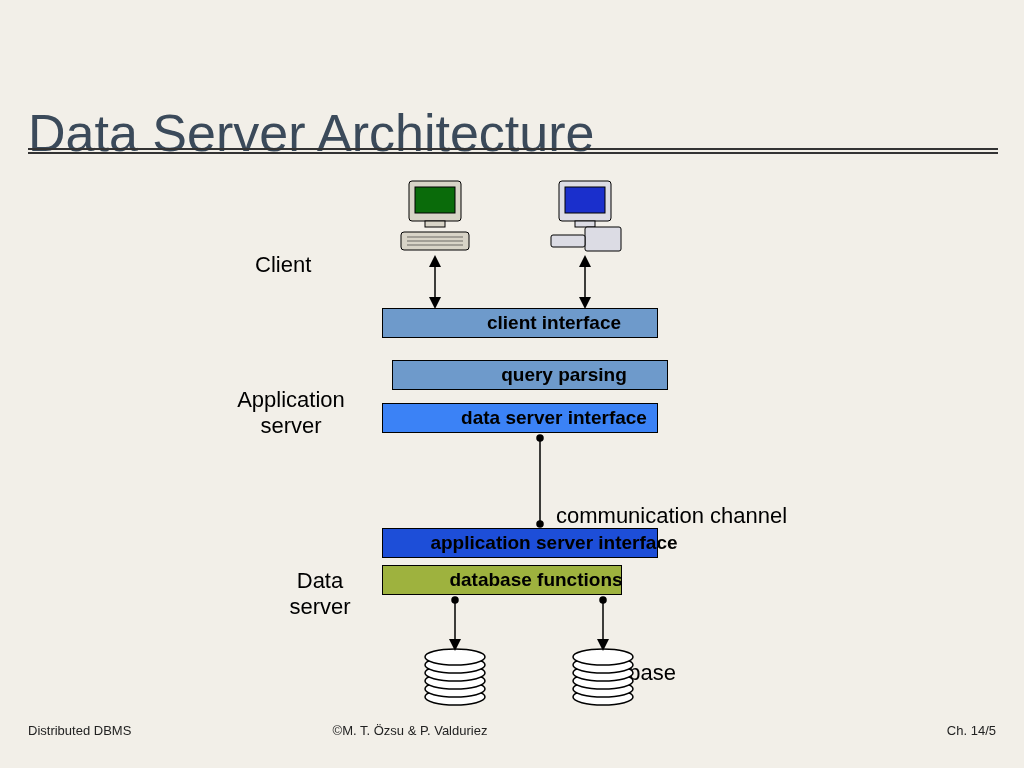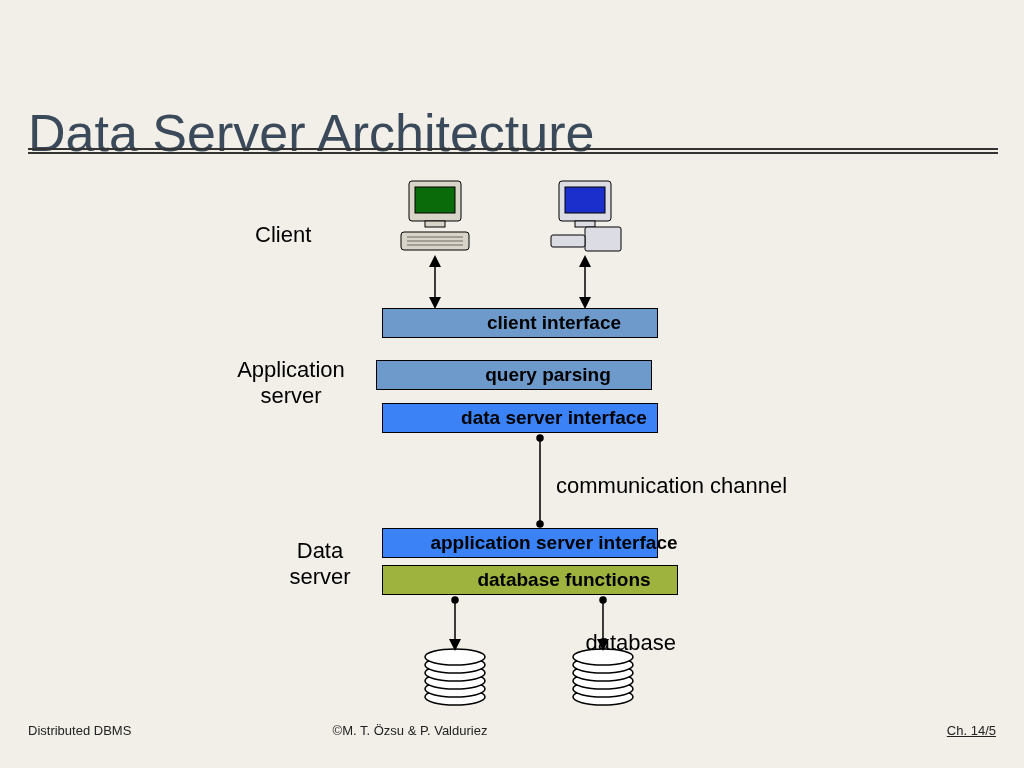--- a/index.html
+++ b/index.html
@@ -27,20 +27,21 @@
     width: 970px;
     border-top: 2px solid #333;
     border-bottom: 2px solid #333;
     height: 2px;
   }
   .label {
     position: absolute;
     font-size: 22px;
     color: #000;
     text-align: center;
+    margin-top: 30px;
   }
   .box {
     position: absolute;
     border: 1.5px solid #000;
     font-size: 19px;
     font-weight: bold;
     text-align: center;
     box-sizing: border-box;
   }
   .box span {
@@ -50,21 +51,21 @@
   }
   .footer-left, .footer-center, .footer-right {
     position: absolute;
     bottom: 30px;
     font-size: 13px;
     color: #222;
     margin-top: 31px;
   }
   .footer-left { left: 28px; }
   .footer-center { left: 0; width: 820px; text-align: center; }
-  .footer-right { right: 28px; text-decoration: underline; }
+  .footer-right { right: 28px; }
   svg.overlay {
     position: absolute;
     left: 0;
     top: 0;
     width: 1024px;
     height: 768px;
     pointer-events: none;
   }
   .computer {
     position: absolute;
@@ -101,31 +102,31 @@
 <div class="label" style="left:226px; top:357px; width:130px; white-space:pre-line; line-height:1.2">Application
 server</div>
 <div class="label" style="left:556px; top:473px; width:260px; text-align:left">communication channel</div>
 <div class="label" style="left:280px; top:538px; width:80px; white-space:pre-line; line-height:1.2">Data
 server</div>
 <div class="label" style="left:556px; top:630px; width:120px; text-align:right">database</div>
 
 <div class="box" style="left:382px; top:308px; width:276px; height:30px; line-height:28px; background:#6e9acb">
     <span>client interface</span>
   </div>
-<div class="box" style="left:376px; top:360px; width:276px; height:30px; line-height:28px; background:#6e9acb">
+<div class="box" style="left:392px; top:360px; width:276px; height:30px; line-height:28px; background:#6e9acb">
     <span>query parsing</span>
   </div>
 <div class="box" style="left:382px; top:403px; width:276px; height:30px; line-height:28px; background:#3b82f6">
     <span>data server interface</span>
   </div>
 
-<div class="box" style="left:382px; top:528px; width:276px; height:30px; line-height:28px; background:#3b82f6">
+<div class="box" style="left:382px; top:528px; width:276px; height:30px; line-height:28px; background:#1d4ed8">
     <span>application server interface</span>
   </div>
-<div class="box" style="left:382px; top:565px; width:296px; height:30px; line-height:28px; background:#9eb23e">
+<div class="box" style="left:382px; top:565px; width:240px; height:30px; line-height:28px; background:#9eb23e">
     <span>database functions</span>
   </div>
 
 <svg style="position:absolute; left:420px; top:648px; width:70px; height:62px" viewBox="0 0 70 62">
   <g fill="#fff" stroke="#000" stroke-width="1.5">
     <ellipse cx="35" cy="49" rx="30" ry="8"></ellipse>
     <ellipse cx="35" cy="41" rx="30" ry="8"></ellipse>
     <ellipse cx="35" cy="33" rx="30" ry="8"></ellipse>
     <ellipse cx="35" cy="25" rx="30" ry="8"></ellipse>
     <ellipse cx="35" cy="17" rx="30" ry="8"></ellipse>

